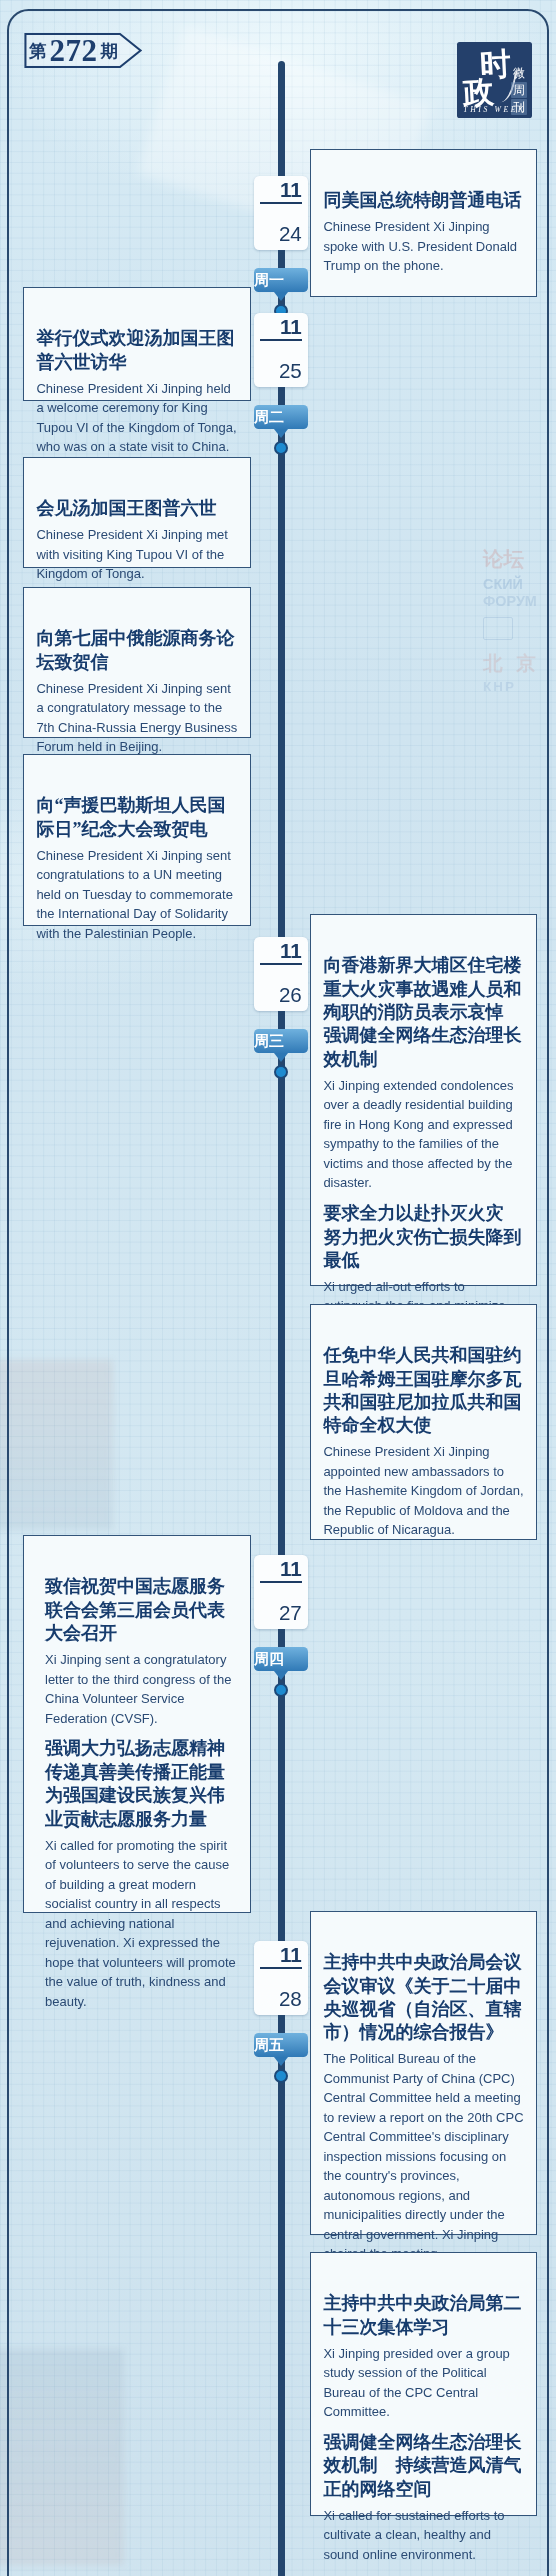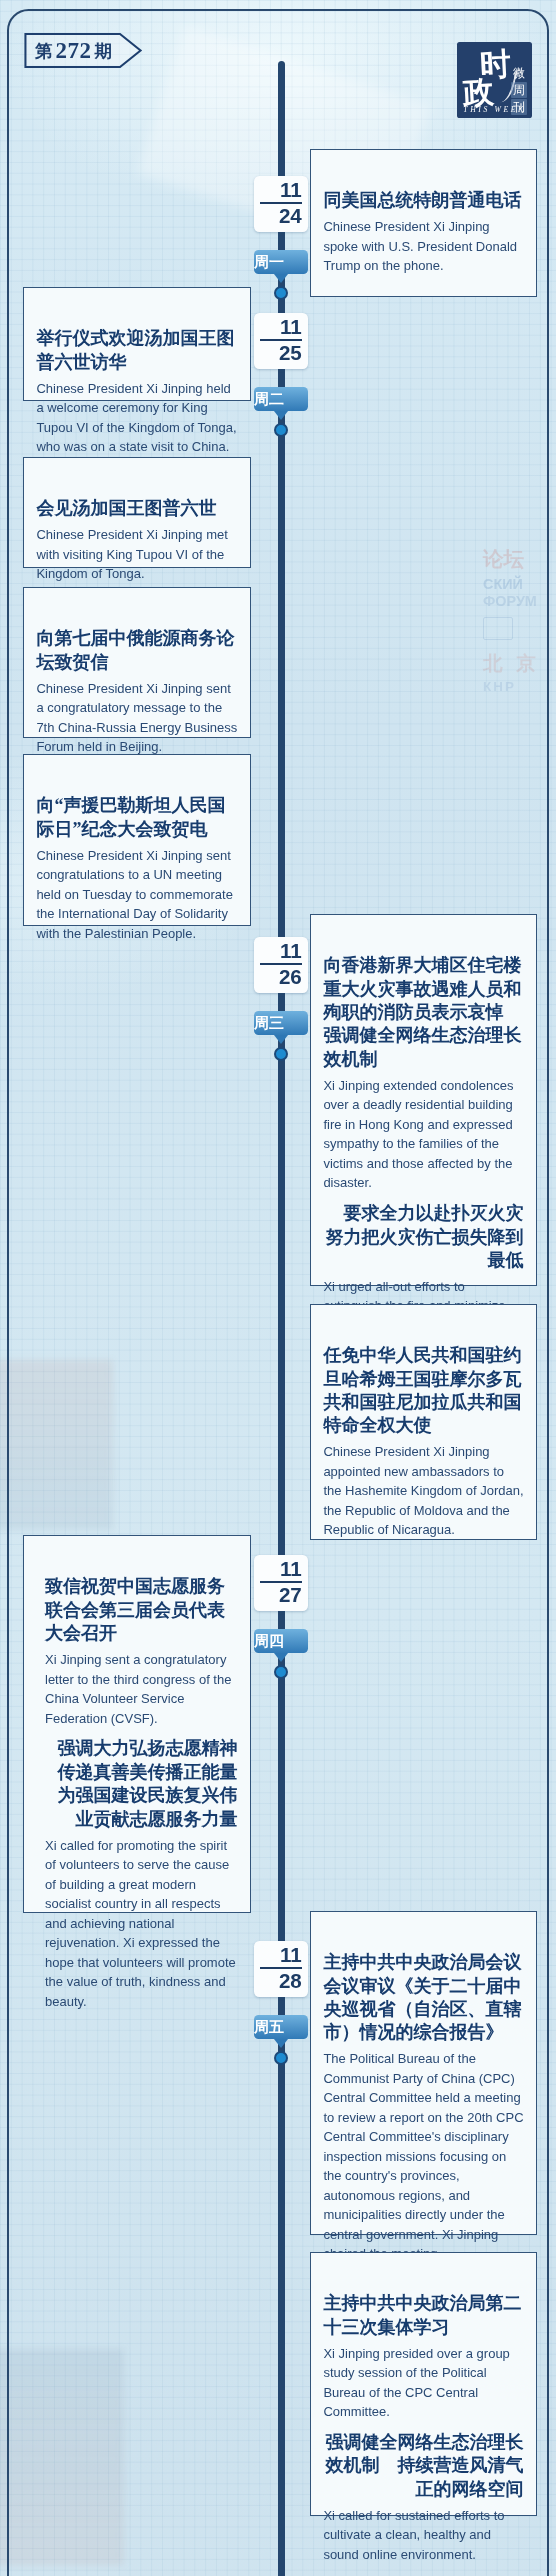--- a/index.html
+++ b/index.html
@@ -23,21 +23,21 @@
   .frame { position:absolute; left:7.2px; top:9.3px; width:542px; height:2892px;
     border:2.6px solid #29496e; border-radius:21.6px 21.6px 30px 30px; pointer-events:none; }
 
   
   .issue-badge { position:absolute; left:23px; top:32px; width:120px; height:37px; }
   .issue-badge svg { position:absolute; inset:0; }
   .issue-badge .txt { position:absolute; left:0; top:0; width:101px; height:37px;
     display:flex; align-items:center; justify-content:center; gap:3.1px; color:#1e3f6e;
     font-family:"Liberation Serif","DejaVu Serif",serif; font-weight:bold; }
   .issue-badge .small { font-size:17.5px; }
-  .issue-badge .big { font-size:23px; letter-spacing:0.5px; }
+  .issue-badge .big { font-size:31px; letter-spacing:0.5px; }
 
   
   .brand-logo { position:absolute; left:457px; top:42px; width:75px; height:76px;
     background:#24406b; border-radius:2.6px; color:#fff; }
   .brand-logo .ch { position:absolute; font-family:"Liberation Serif","DejaVu Serif",serif; font-weight:bold; }
   .bl-shi { left:23px; top:2.1px; font-size:31px; transform:rotate(-3deg); }
   .bl-zheng { left:6.2px; top:30px; font-size:31px; transform:rotate(-3deg); }
   .bl-stroke { position:absolute; left:39px; top:26px; width:17.5px; height:35px;
     border-right:2.6px solid rgba(255,255,255,0.85); border-radius:0 0 60% 0; transform:rotate(14deg); }
   .bl-sub { position:absolute; right:5.2px; top:23px; width:15.5px; text-align:center; font-size:12px; line-height:16px; }
@@ -47,36 +47,36 @@
 
   
   .tl-line { position:absolute; left:278px; top:61px; width:6.7px; height:2544px;
     background:#24466e; border-radius:3.6px 3.6px 0 0; }
 
   .marker { position:absolute; left:254px; width:54px; }
   .m-box { background:#fbfdfe; border-radius:5.2px; padding:2.1px 6.2px 3.1px;
     box-shadow:0 1px 2.6px rgba(40,80,120,0.28); }
   .m-month { text-align:right; font-weight:bold; font-size:20.6px; color:#1d3c64;
     border-bottom:2.1px solid #1d3c64; line-height:1.12; padding-bottom:1px; }
-  .m-day { text-align:right; font-weight:bold; font-size:20.6px; color:#1d3c64; line-height:1.18; padding-top:0; }
+  .m-day { text-align:right; font-weight:normal; font-size:20.6px; color:#1d3c64; line-height:1.18; padding-top:18px; }
   .m-tab { margin-top:18px; background:linear-gradient(180deg,#6fb1de 0%,#3079b6 100%);
     color:#fff; font-size:15px; font-weight:bold; text-align:left; height:24px; line-height:24px; border-radius:4.6px; }
   .m-pointer { width:0; height:0; margin:0 auto;
     border-left:7.2px solid transparent; border-right:7.2px solid transparent; border-top:9.3px solid #2e77b4; }
   .m-dot { width:14px; height:14px; margin:3.6px auto 0; border-radius:50%;
     background:#1e8bd0; border:2.6px solid #1c4979; }
 
   
   .card { position:absolute; background:#f5fafc; border:1.5px solid #32547a; padding:11.3px 12.4px; }
   .card.left  { left:23px;  width:228px; }
   .card.right { left:310px; width:227px; }
   .card-title { font-family:"Liberation Serif","DejaVu Serif",serif; font-weight:bold;
     font-size:18px; line-height:1.3; color:#173c6d;margin-top:28px; }
   .card-en { margin-top:4.6px; font-size:13px; line-height:1.5; color:#2a4a74; }
-  .sec2 { margin-top:9.3px;text-align:right; }
+  .sec2 { margin-top:9.3px; }
 
   
   .wm { position:absolute; pointer-events:none; }
   .wm-forum { left:483px; top:545px; width:103px; font-weight:bold; }
   .wm-forum .l1 { font-size:20.6px; color:rgba(205,70,55,0.16); }
   .wm-forum .l2 { font-size:14.4px; color:rgba(60,110,170,0.18); margin-top:3.1px; }
   .wm-forum .l3 { font-size:14.4px; color:rgba(60,110,170,0.15); margin-top:1px; }
   .wm-forum .icon { width:30px; height:23px; border:1.5px solid rgba(60,110,170,0.15); border-radius:2.1px; margin-top:8.2px; }
   .wm-forum .l4 { font-size:19.6px; color:rgba(200,75,60,0.13); margin-top:9.3px; letter-spacing:4.1px; }
   .wm-forum .l5 { font-size:13.4px; color:rgba(60,110,170,0.13); margin-top:2.1px; letter-spacing:2.1px; }

